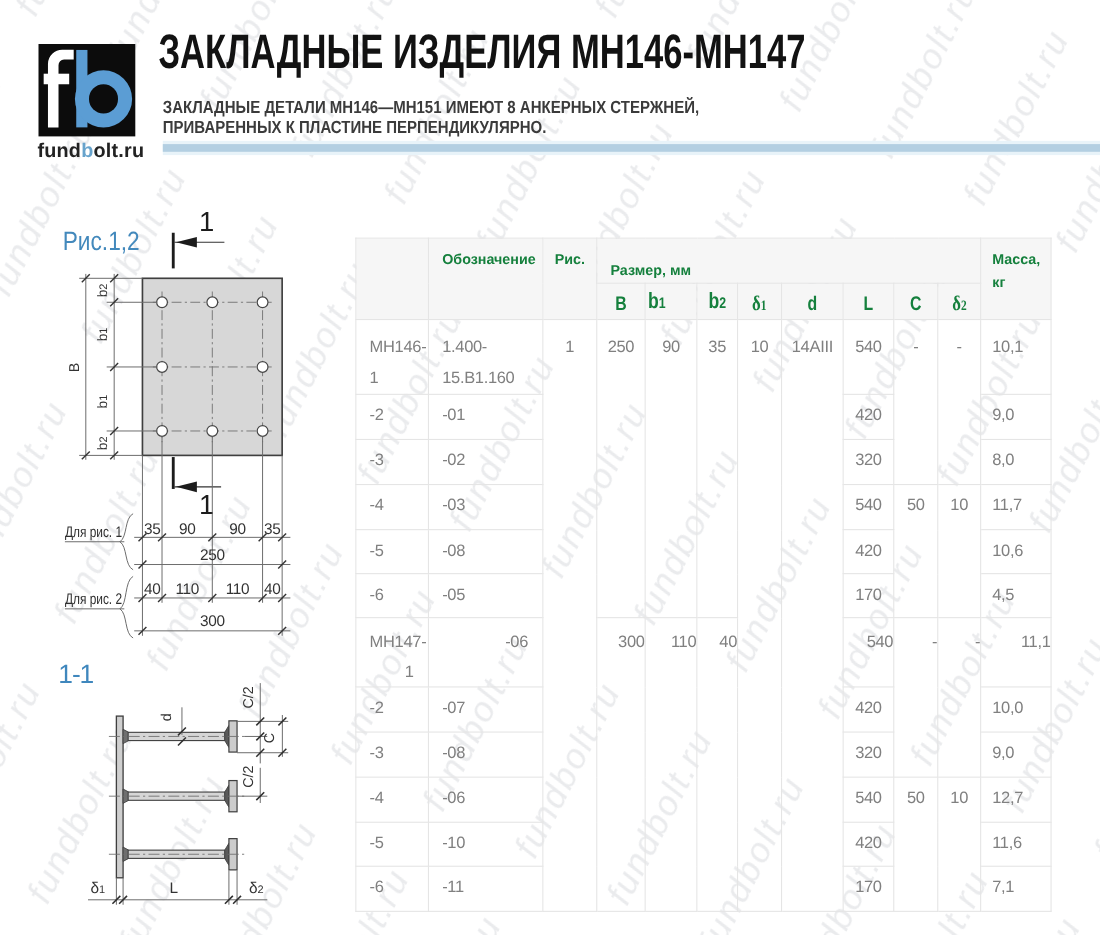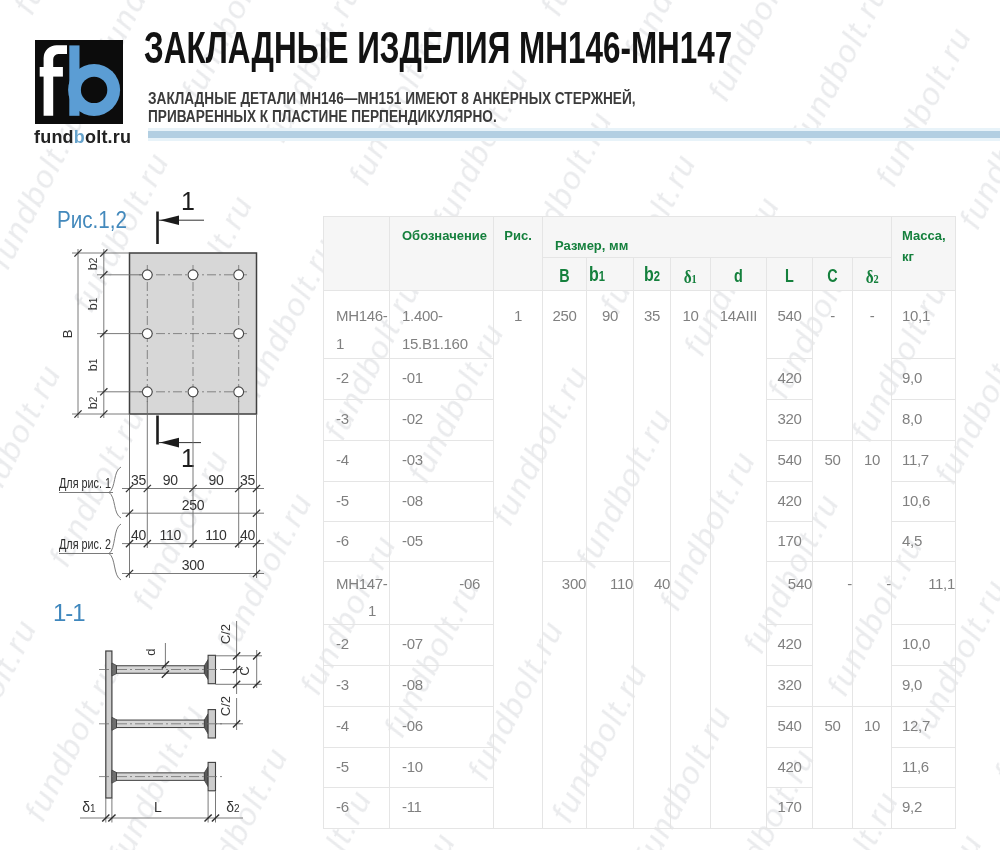--- a/index.html
+++ b/index.html
@@ -441,17 +441,17 @@
   <td class="cpad">-5</td>
           <td class="cpad">-10</td>
   <td class="num">420</td>
           <td class="mas">11,6</td>
 </tr>
 
 <tr style="height:41px">
   <td class="cpad">-6</td>
           <td class="cpad">-11</td>
   <td class="num">170</td>
-          <td class="mas">9,2</td>
+          <td class="mas">7,1</td>
 </tr>
 </tbody>
     </table>
 </div>
 
 </body></html>

